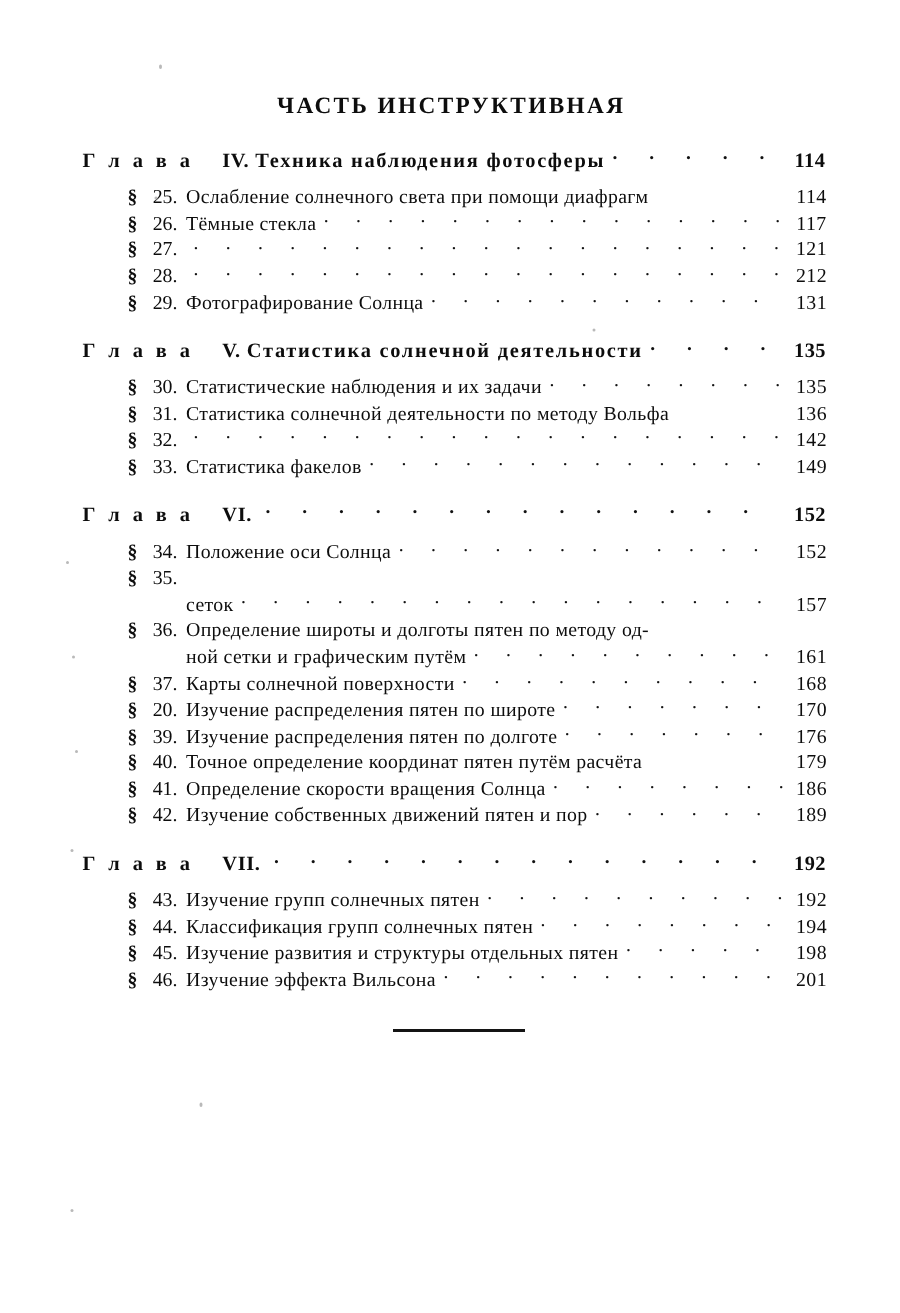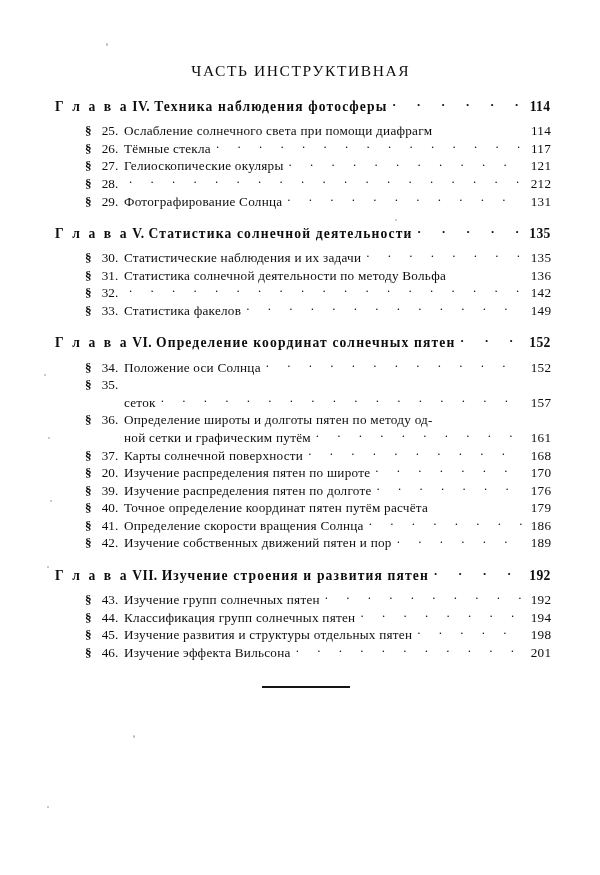--- a/index.html
+++ b/index.html
@@ -25,21 +25,21 @@
     box-sizing: border-box;
   }
 
   
   .part-title {
     position: absolute;
     top: 62px;
     left: 0;
     width: 600px;
     text-align: center;
-    font-weight: normal;
+    font-weight: bold;
     font-size: 15.5px;
     letter-spacing: 1.6px;
     text-indent: 1.6px;
     white-space: nowrap;
   }
 
   
   .toc {
     position: absolute;
     top: 97px;
@@ -55,21 +55,21 @@
     font-weight: bold;
     line-height: 20px;
     margin-top: 14px;
     margin-bottom: 2px;
     white-space: nowrap;
   }
   .chapter:first-child { margin-top: 0; }
 
   .chapter-word {
     letter-spacing: 2.6px;
-    padding-right: 3px;
+    padding-right: 19px;
   }
   .chapter-num {
     letter-spacing: 0.4px;
     padding-right: 4px;
   }
   .chapter-title {
     letter-spacing: 1.15px;
   }
 
   
@@ -180,21 +180,20 @@
           <span class="sec-num">26.</span>
           <span class="sec-text">Тёмные стекла</span>
           <span class="leader">
             <span class="dots">. . . . . . . . . . . . . . . . . . . . . . . . . . . . . . . . . . . . . . . . . . . . . . .</span>
           </span>
           <span class="pageno">117</span>
         </div>
         <div class="section">
           <span class="sec-mark">§</span>
           <span class="sec-num">27.</span>
-          <span class="sec-text">Гелиоскопические окуляры</span>
           <span class="leader">
             <span class="dots">. . . . . . . . . . . . . . . . . . . . . . . . . . . . . . . . . . . . . . . . . . . . . . .</span>
           </span>
           <span class="pageno">121</span>
         </div>
         <div class="section">
           <span class="sec-mark">§</span>
           <span class="sec-num">28.</span>
           <span class="leader">
             <span class="dots">. . . . . . . . . . . . . . . . . . . . . . . . . . . . . . . . . . . . . . . . . . . . . . .</span>
@@ -251,21 +250,20 @@
           <span class="sec-text">Статистика факелов</span>
           <span class="leader">
             <span class="dots">. . . . . . . . . . . . . . . . . . . . . . . . . . . . . . . . . . . . . . . . . . . . . . .</span>
           </span>
           <span class="pageno">149</span>
         </div>
       </div>
       <div class="chapter">
         <span class="chapter-word">Г л а в а</span>
         <span class="chapter-num">VI.</span>
-        <span class="chapter-title">Определение координат солнечных пятен</span>
         <span class="leader">
           <span class="dots">. . . . . . . . . . . . . . . . . . . . . . . . . . . . . . . . . . . . . . . . . . . . . . .</span>
         </span>
         <span class="pageno">152</span>
       </div>
       <div class="sections">
         <div class="section">
           <span class="sec-mark">§</span>
           <span class="sec-num">34.</span>
           <span class="sec-text">Положение оси Солнца</span>
@@ -354,21 +352,20 @@
           <span class="sec-text">Изучение собственных движений пятен и пор</span>
           <span class="leader">
             <span class="dots">. . . . . . . . . . . . . . . . . . . . . . . . . . . . . . . . . . . . . . . . . . . . . . .</span>
           </span>
           <span class="pageno">189</span>
         </div>
       </div>
       <div class="chapter">
         <span class="chapter-word">Г л а в а</span>
         <span class="chapter-num">VII.</span>
-        <span class="chapter-title">Изучение строения и развития пятен</span>
         <span class="leader">
           <span class="dots">. . . . . . . . . . . . . . . . . . . . . . . . . . . . . . . . . . . . . . . . . . . . . . .</span>
         </span>
         <span class="pageno">192</span>
       </div>
       <div class="sections">
         <div class="section">
           <span class="sec-mark">§</span>
           <span class="sec-num">43.</span>
           <span class="sec-text">Изучение групп солнечных пятен</span>

